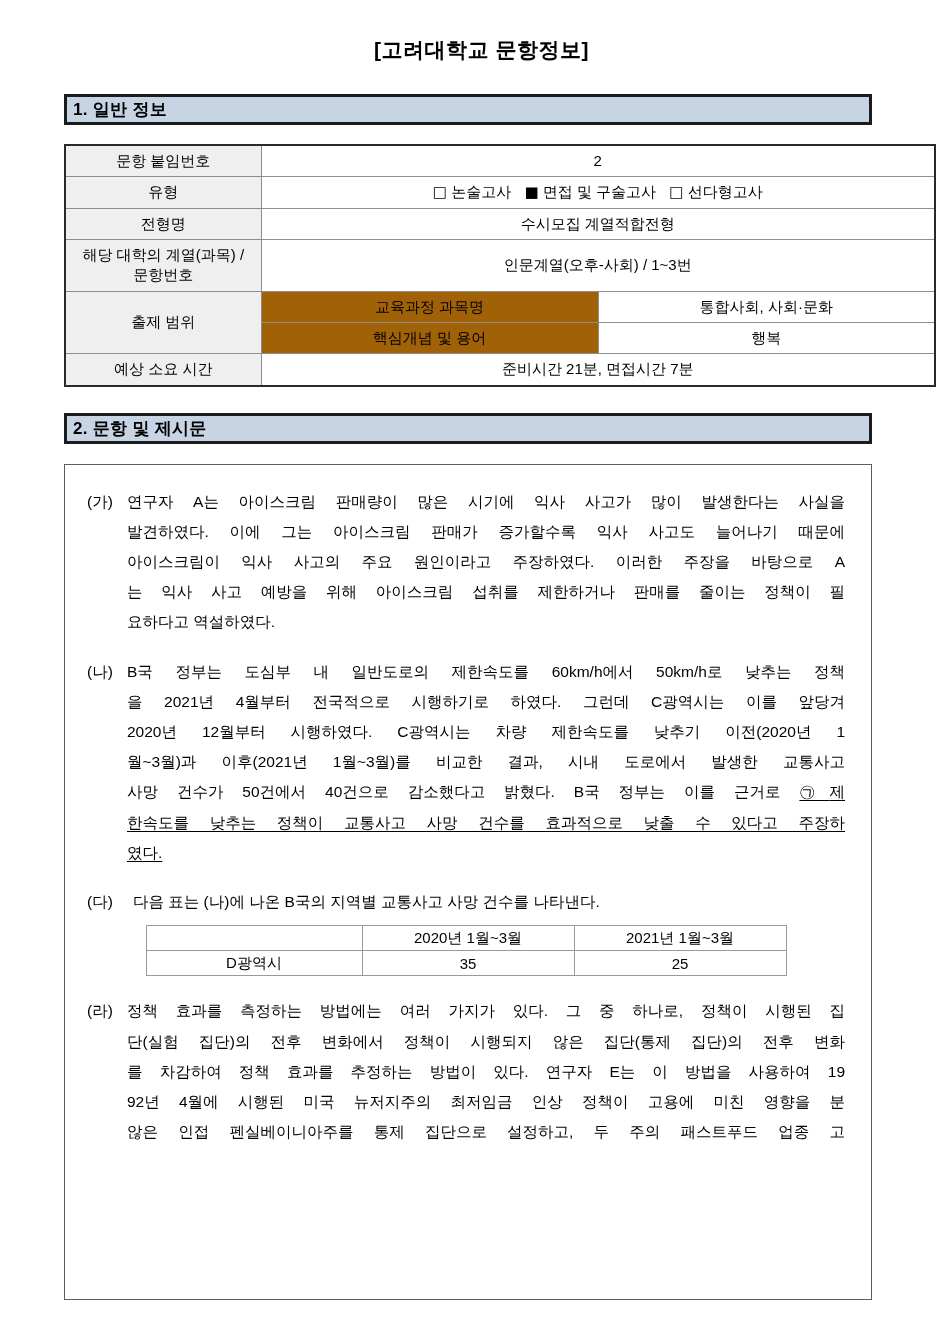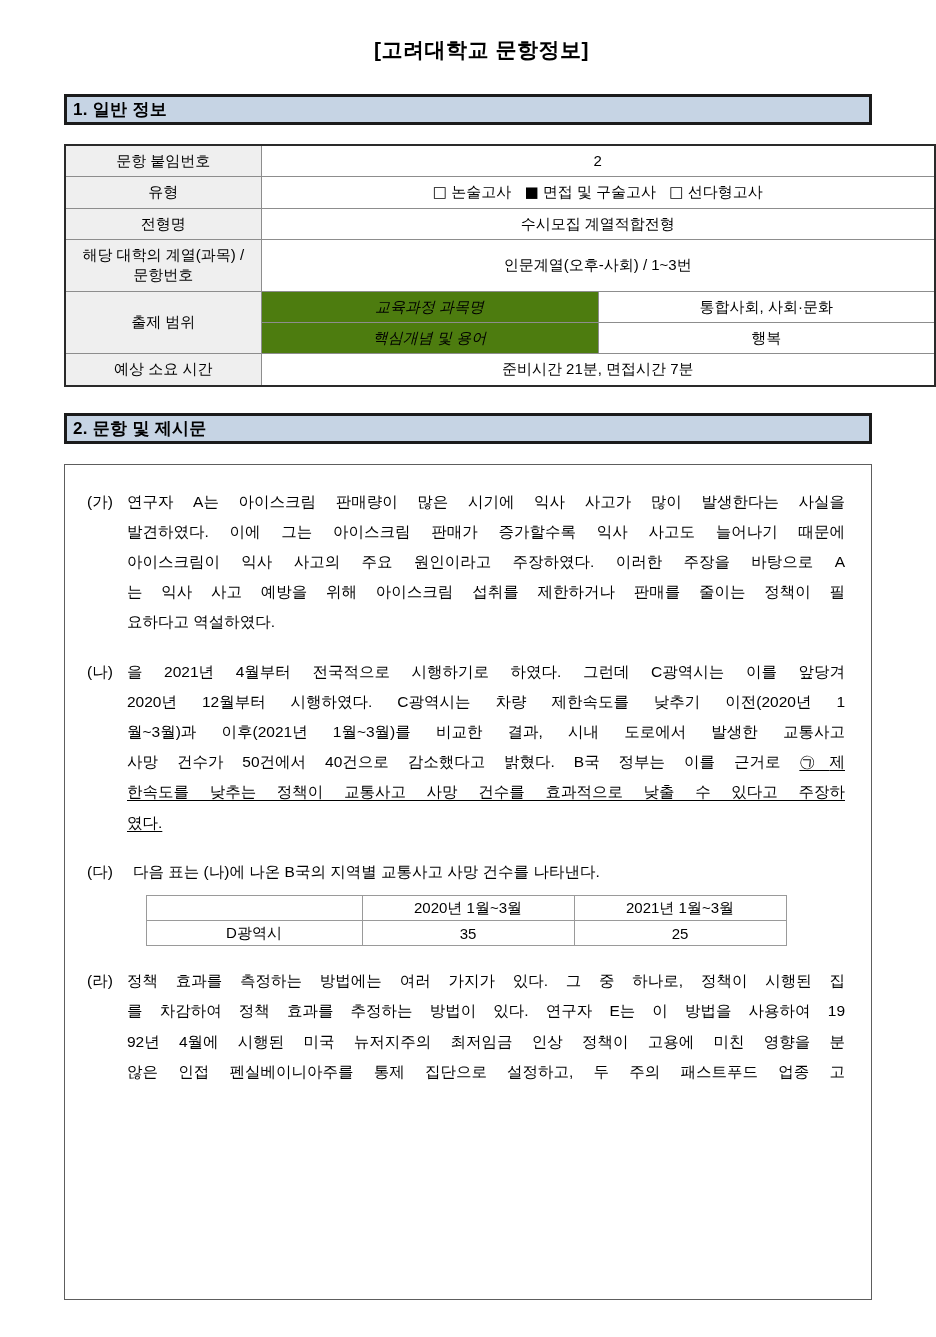--- a/index.html
+++ b/index.html
@@ -58,23 +58,22 @@
     padding: 5px 4px;
     height: 30px;
     line-height: 1.35;
   }
   .info-table td.lbl {
     background: #efefef;
     font-weight: normal;
     width: 196px;
   }
   .info-table td.sublbl {
-    background: #4d7c0f;
+    background: #a16207;
     width: 184px;
-    font-style: italic;
   }
   .info-table td.val { background: #ffffff; }
   .info-table td.tall { height: 52px; }
   .chk { font-size: 15px; letter-spacing: 0px; }
   .chk .box { font-family: "DejaVu Sans", sans-serif; }
   .gap-sm { display: inline-block; width: 9px; }
 
   
   .passage-box {
     position: relative;
@@ -202,20 +201,21 @@
       <span class="jline">발견하였다. 이에 그는 아이스크림 판매가 증가할수록 익사 사고도 늘어나기 때문에</span>
       <span class="jline">아이스크림이 익사 사고의 주요 원인이라고 주장하였다. 이러한 주장을 바탕으로 A</span>
       <span class="jline">는 익사 사고 예방을 위해 아이스크림 섭취를 제한하거나 판매를 줄이는 정책이 필</span>
       <span class="jline last">요하다고 역설하였다.</span>
     </div>
   </div>
 
   <div class="para">
     <div class="marker">(나)</div>
     <div class="body">
+      <span class="jline">B국 정부는 도심부 내 일반도로의 제한속도를 60km/h에서 50km/h로 낮추는 정책</span>
       <span class="jline">을 2021년 4월부터 전국적으로 시행하기로 하였다. 그런데 C광역시는 이를 앞당겨</span>
       <span class="jline">2020년 12월부터 시행하였다. C광역시는 차량 제한속도를 낮추기 이전(2020년 1</span>
       <span class="jline">월~3월)과 이후(2021년 1월~3월)를 비교한 결과, 시내 도로에서 발생한 교통사고</span>
       <span class="jline"><span>사망 건수가 50건에서 40건으로 감소했다고 밝혔다. B국 정부는 이를 근거로 </span><span class="circled underline-seg">㉠</span><span class="underline-seg">제</span></span>
       <span class="jline underline-seg">한속도를 낮추는 정책이 교통사고 사망 건수를 효과적으로 낮출 수 있다고 주장하</span>
       <span class="jline last underline-seg">였다.</span>
     </div>
   </div>
 
   <div class="para" style="margin-bottom:8px;">
@@ -239,19 +239,20 @@
           <td>25</td>
         </tr>
       </tbody>
     </table>
   </div>
 
   <div class="para" style="margin-bottom:0;">
     <div class="marker">(라)</div>
     <div class="body">
       <span class="jline">정책 효과를 측정하는 방법에는 여러 가지가 있다. 그 중 하나로, 정책이 시행된 집</span>
+      <span class="jline">단(실험 집단)의 전후 변화에서 정책이 시행되지 않은 집단(통제 집단)의 전후 변화</span>
       <span class="jline">를 차감하여 정책 효과를 추정하는 방법이 있다. 연구자 E는 이 방법을 사용하여 19</span>
       <span class="jline">92년 4월에 시행된 미국 뉴저지주의 최저임금 인상 정책이 고용에 미친 영향을 분</span>
       <span class="jline">않은 인접 펜실베이니아주를 통제 집단으로 설정하고, 두 주의 패스트푸드 업종 고</span>
     </div>
   </div>
 
 </div>
 
 </body></html>

